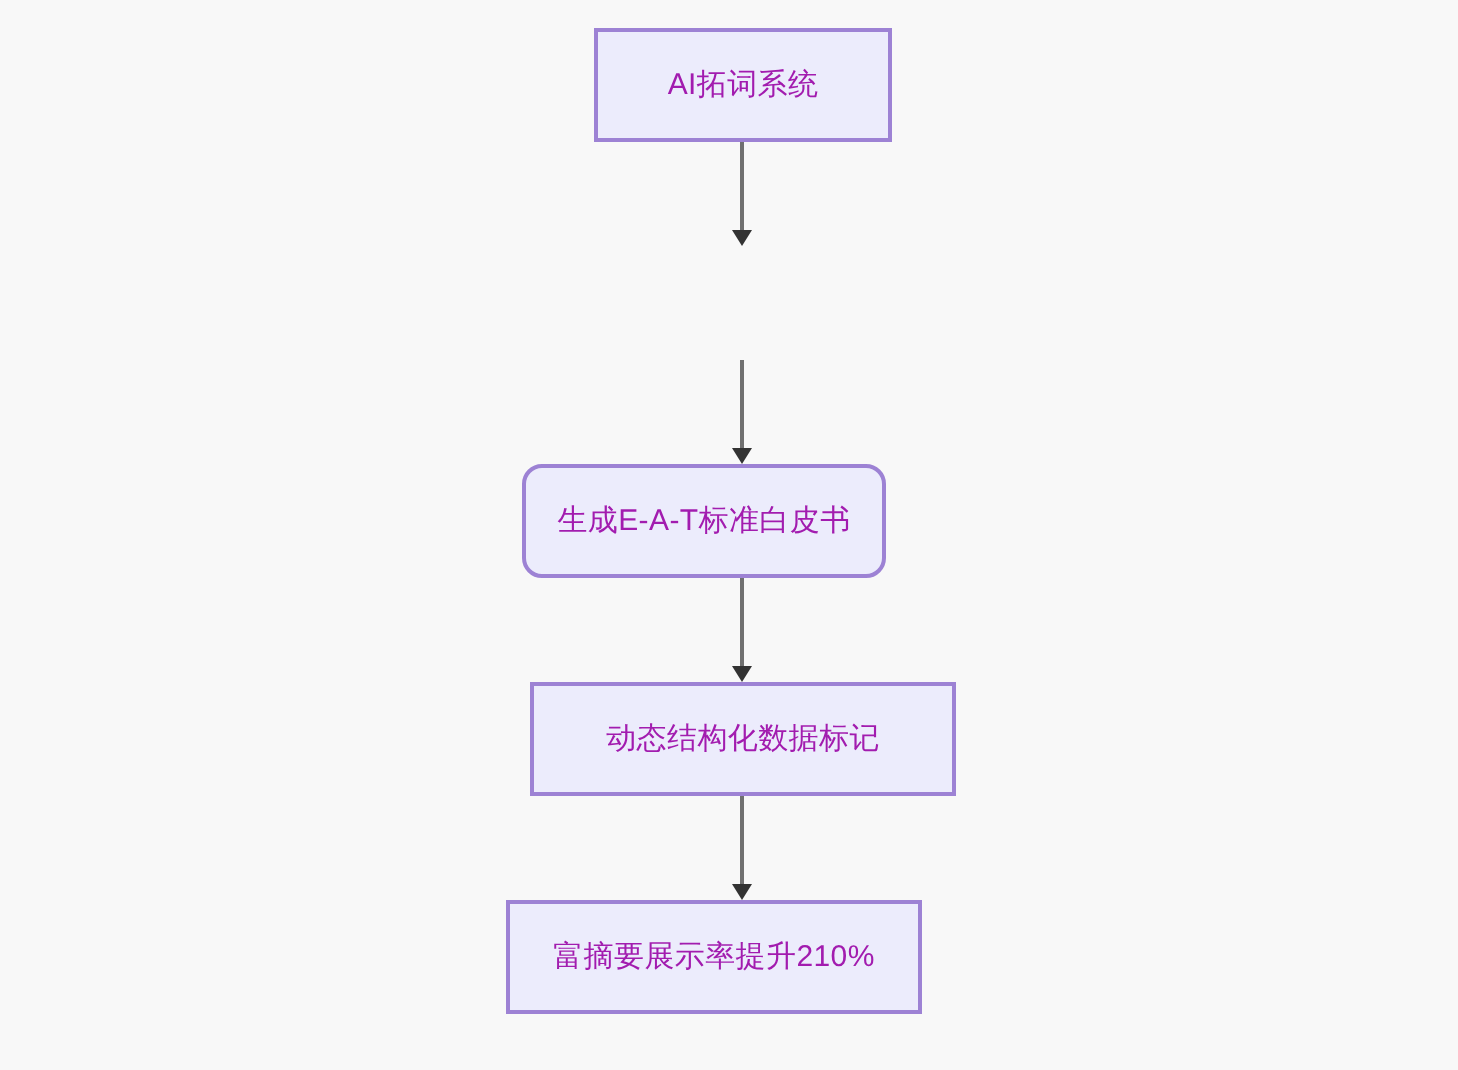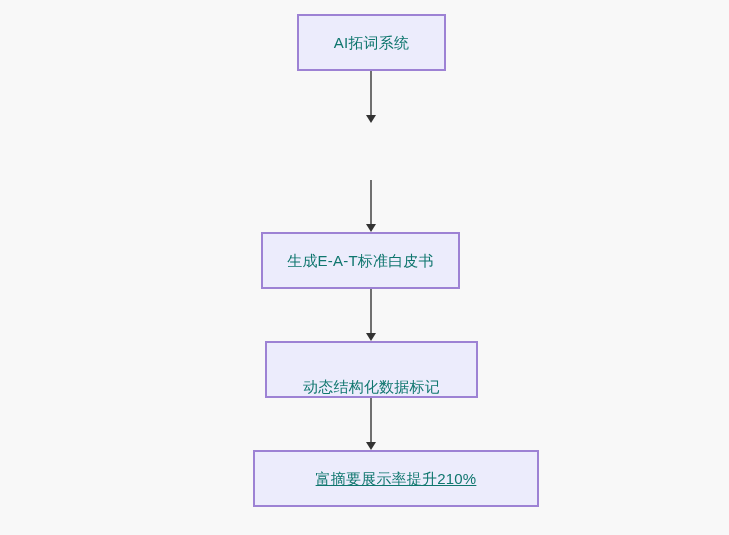--- a/index.html
+++ b/index.html
@@ -19,21 +19,21 @@
     height: 535px;
   }
   .node {
     position: absolute;
     box-sizing: border-box;
     background: #ececfc;
     border: 2px solid #9d82d4;
     display: flex;
     align-items: center;
     justify-content: center;
-    color: #0f766e;
+    color: #a21caf;
     font-size: 15px;
     line-height: 1.2;
     letter-spacing: 0.2px;
     white-space: nowrap;
   }
   .node-label {
     display: block;
   }
   .edge {
     position: absolute;
@@ -64,25 +64,25 @@
   <div class="arrowhead" style="left:366px; top:333px;"></div>
 
   <div class="edge" style="left:370px; top:398px; height:44px;"></div>
   <div class="arrowhead" style="left:366px; top:442px;"></div>
 
   <div class="node" style="left:297px; top:14px; width:149px; height:57px;">
     <span class="node-label">AI拓词系统</span>
   </div>
 
 
-  <div class="node" style="left:261px; top:232px; width:199px; height:57px;">
+  <div class="node" style="left:261px; top:232px; width:182px; height:57px;border-radius:10px;">
     <span class="node-label">生成E-A-T标准白皮书</span>
   </div>
 
-  <div class="node" style="left:265px; top:341px; width:213px; height:57px;align-items:flex-end;">
+  <div class="node" style="left:265px; top:341px; width:213px; height:57px;">
     <span class="node-label">动态结构化数据标记</span>
   </div>
 
-  <div class="node" style="left:253px; top:450px; width:286px; height:57px;text-decoration:underline;">
+  <div class="node" style="left:253px; top:450px; width:208px; height:57px;">
     <span class="node-label">富摘要展示率提升210%</span>
   </div>
 
 </div>
 
 </body></html>

